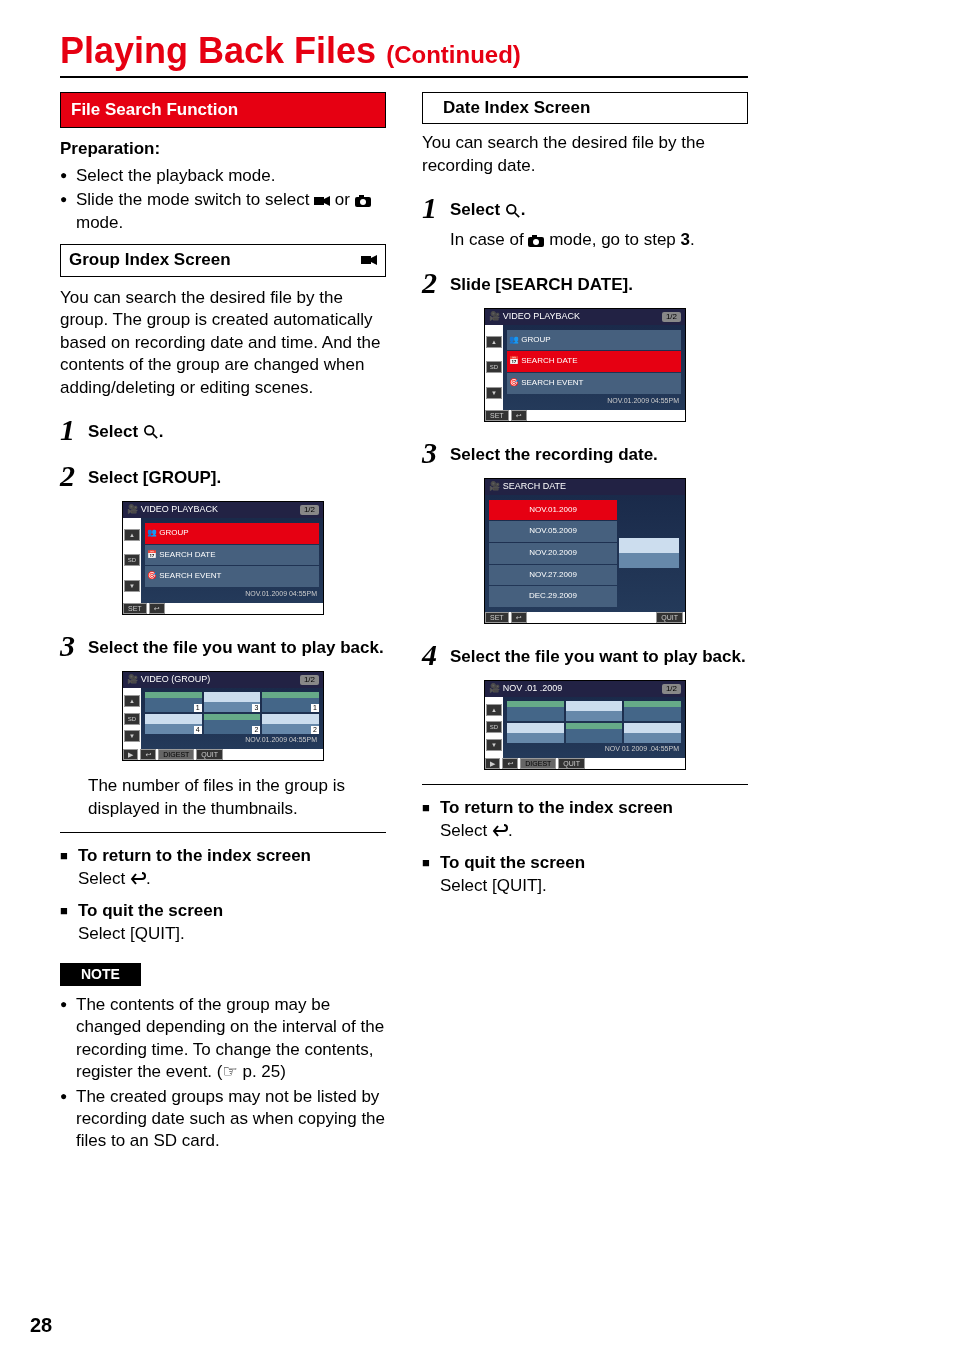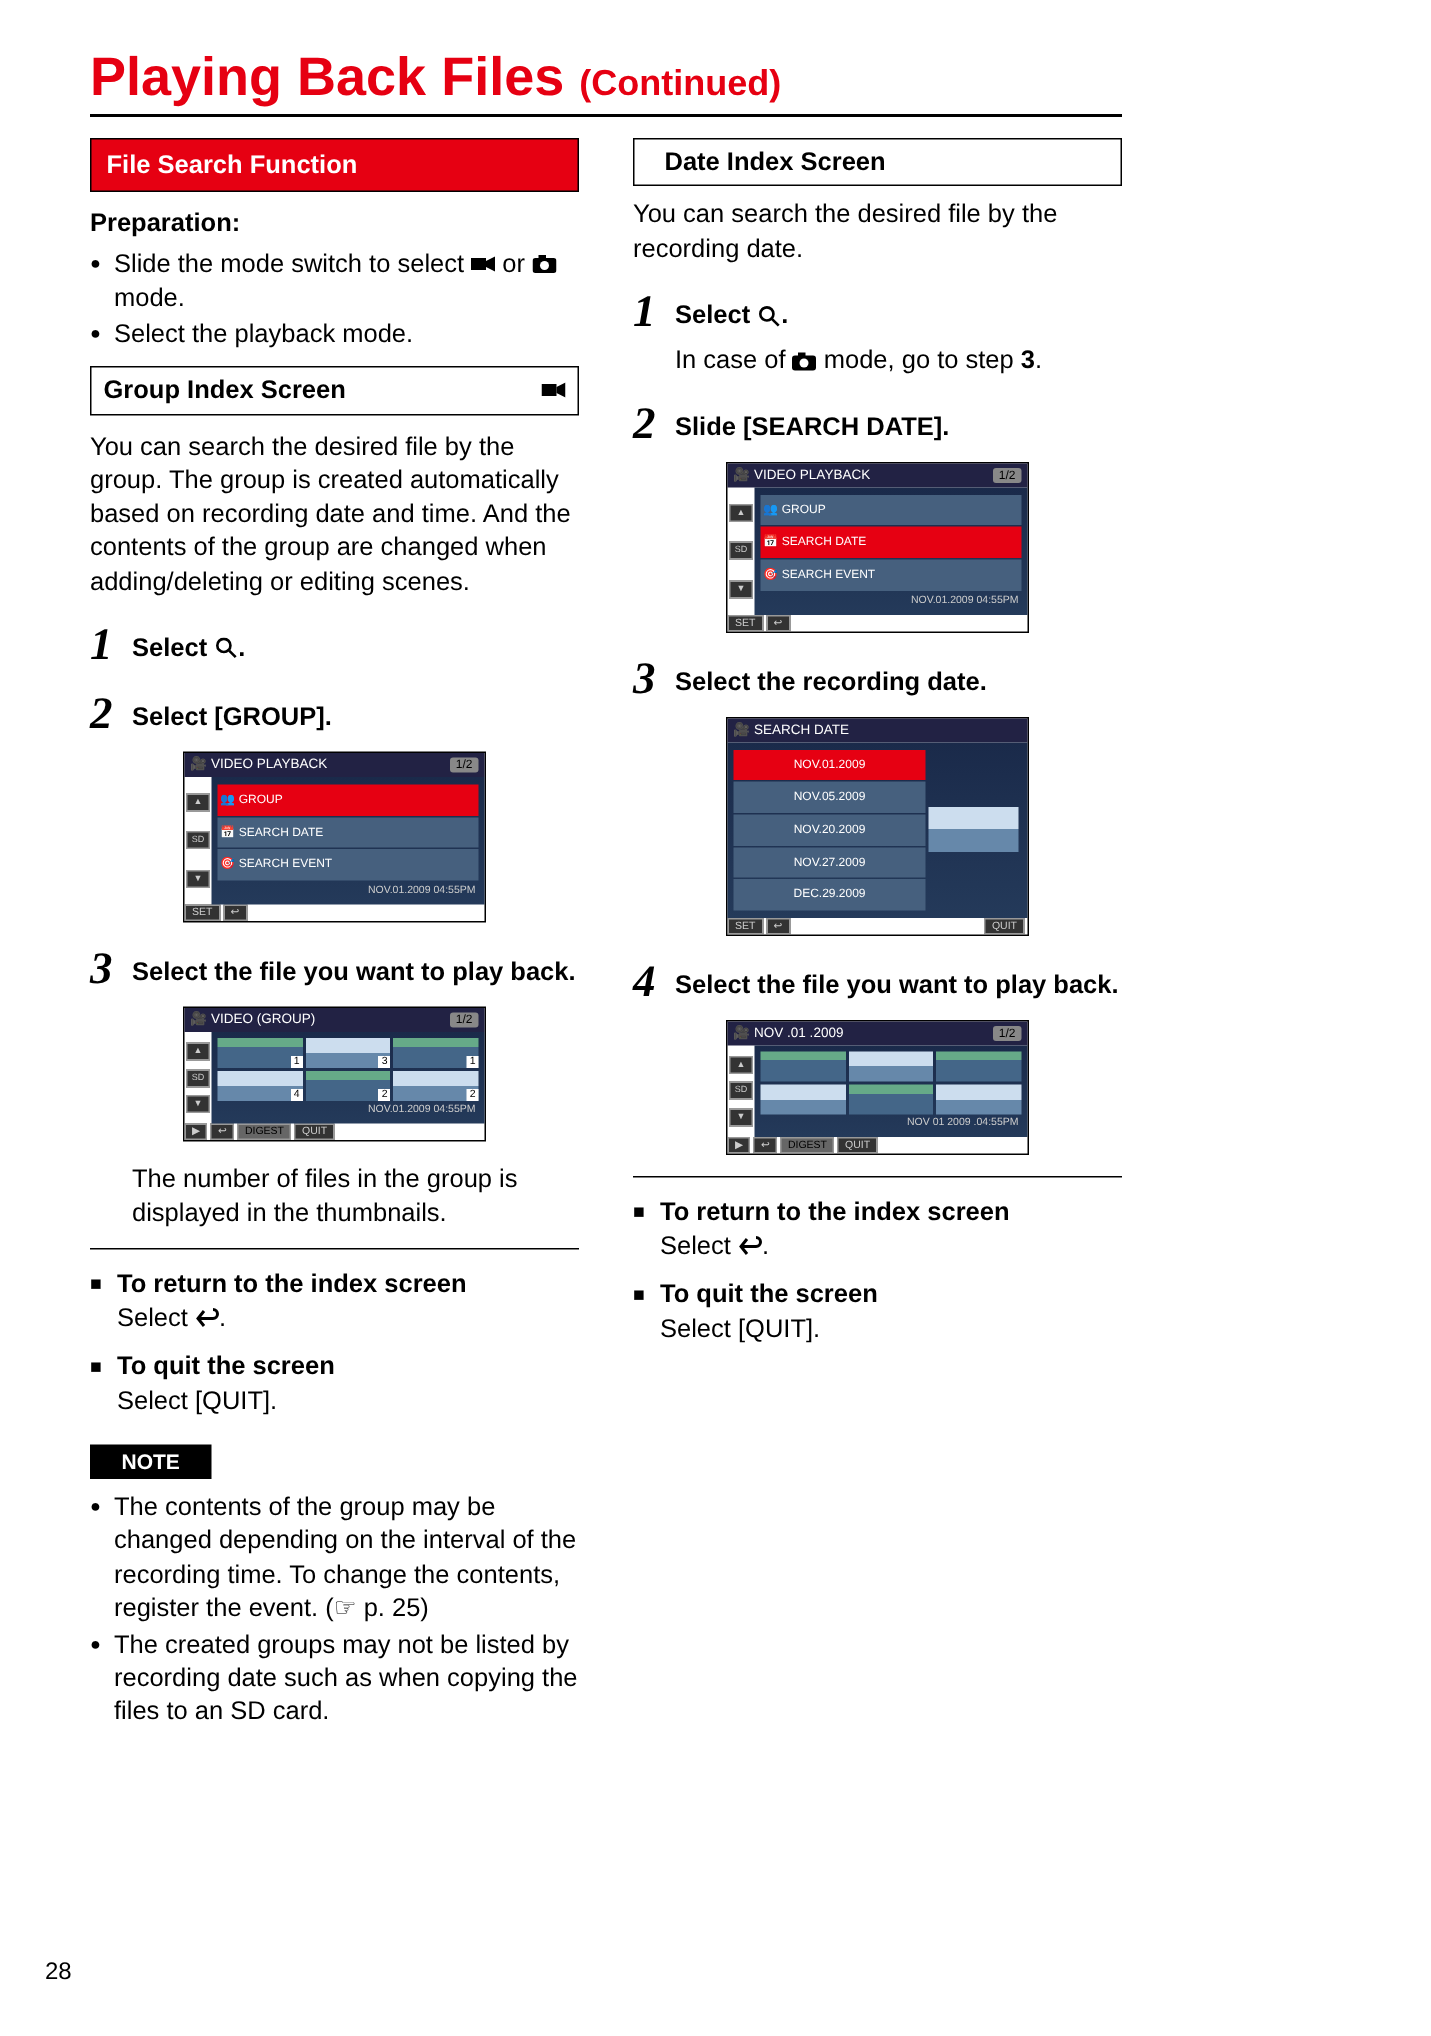--- a/index.html
+++ b/index.html
@@ -142,24 +142,24 @@
     background:#000;
     color:#fff;
     display:inline-block;
     padding:2px 21px;
     font-size:14px;
     font-weight:bold;
     margin:8px 0 4px 0;
   }
   .page-num {
     position:absolute;
-    bottom:33px;
+    bottom:20px;
     left:30px;
-    font-size:16px;
-    font-weight:normal;
+    font-size:20px;
+    font-weight:bold;
   }
   
   .menu-mock {
     width:200px;
     margin:10px auto 14px auto;
     font-size:9px;
     color:#fff;
     border:1px solid #000;
   }
   .menu-mock .title-row {
@@ -286,31 +286,31 @@
 
   <div class="columns">
 
     <div class="col">
 
       <div class="red-section-header">File Search Function</div>
 
       <div>
         <div style="font-weight:bold">Preparation:</div>
         <ul class="bullets">
+          <li>Select the playback mode.</li>
           <li>
             <span>Slide the mode switch to select </span><span class="icon-wrapper"><svg class="icon" viewBox="0 0 16 14">
                   <rect x="0" y="3" width="10" height="8" fill="#000"></rect>
                   <polygon points="10,5 16,2 16,12 10,9" fill="#000"></polygon>
                 </svg></span><span> or </span><span class="icon-wrapper"><svg class="icon" viewBox="0 0 16 14">
                   <rect x="0" y="3" width="16" height="10" rx="2" fill="#000"></rect>
                   <rect x="4" y="1" width="5" height="3" fill="#000"></rect>
                   <circle cx="8" cy="8" r="3" fill="#fff"></circle>
                 </svg></span><span> mode.</span>
           </li>
-          <li>Select the playback mode.</li>
         </ul>
       </div>
 
       <div class="sub-section-header">
         <span>Group Index Screen</span>
         <span class="right-icon icon-wrapper"><svg class="icon" viewBox="0 0 16 14">
               <rect x="0" y="3" width="10" height="8" fill="#000"></rect>
               <polygon points="10,5 16,2 16,12 10,9" fill="#000"></polygon>
             </svg></span>
       </div>

